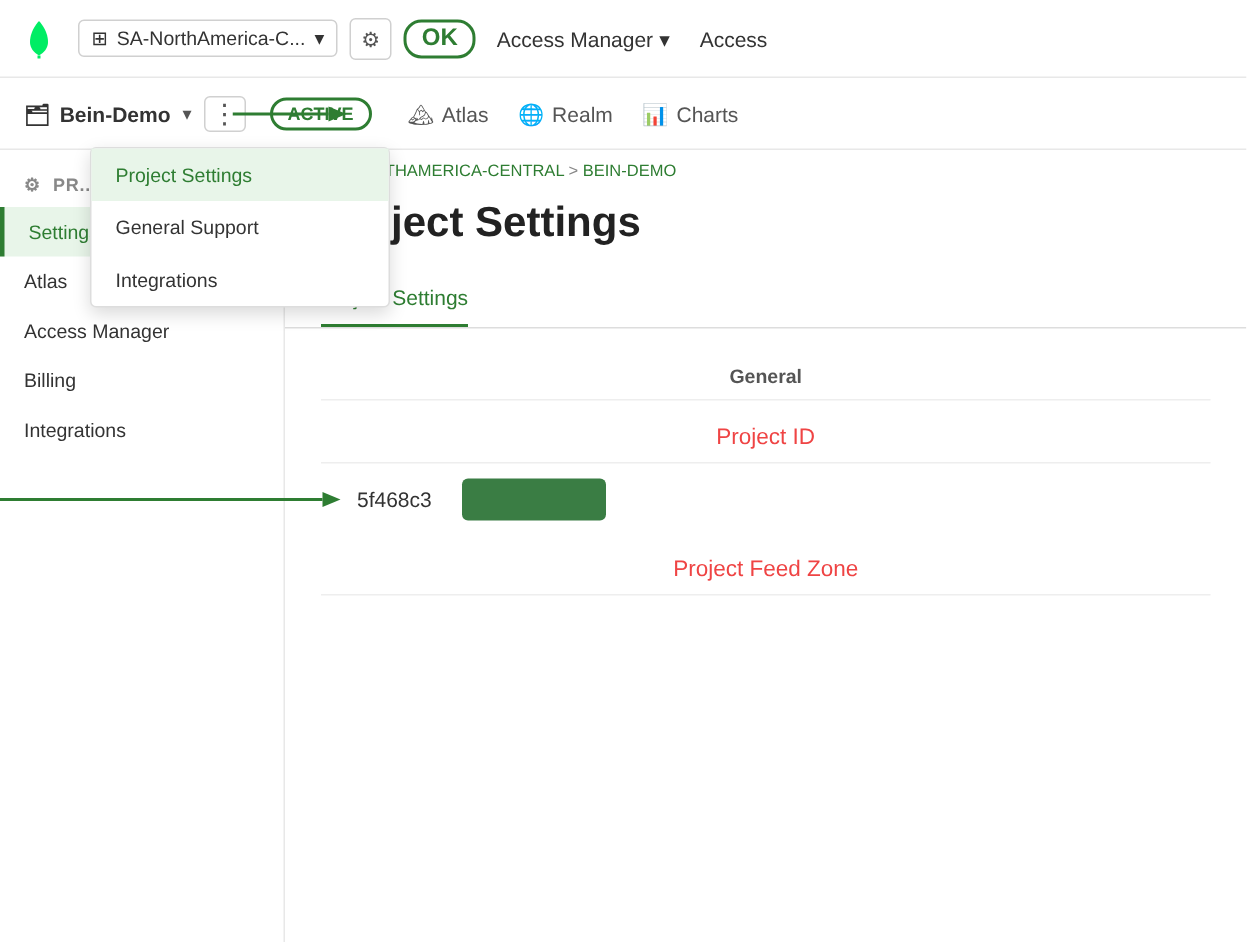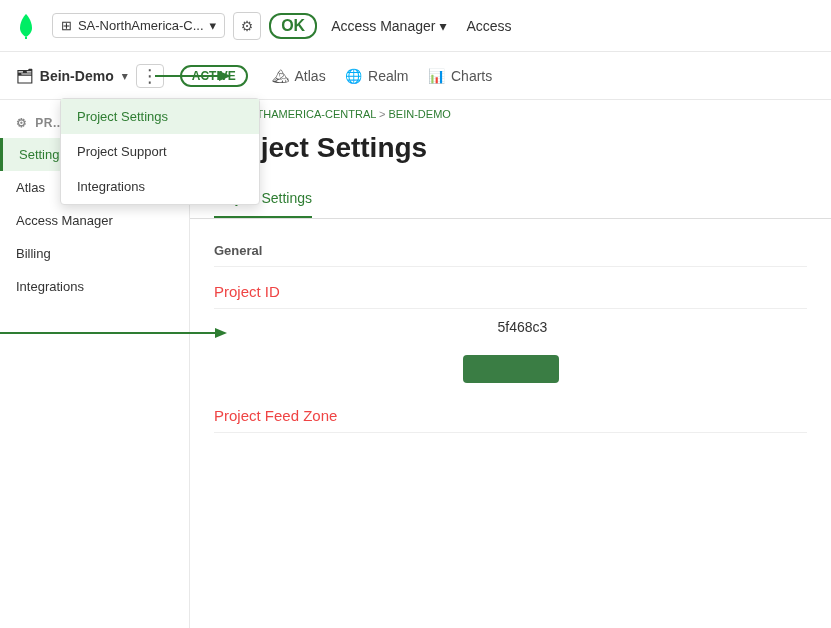--- a/index.html
+++ b/index.html
@@ -217,20 +217,21 @@
       cursor: pointer;
       border-bottom: 2px solid transparent;
     }
     .content-tab.active {
       color: #2e7d32;
       border-bottom: 2px solid #2e7d32;
     }
 
     .content-body {
       padding: 0 24px;
+      text-align: center;
     }
     .section-label {
       font-size: 13px;
       font-weight: 600;
       color: #555;
       margin-bottom: 16px;
       padding-bottom: 8px;
       border-bottom: 1px solid #eee;
     }
     .field-group {
@@ -241,21 +242,20 @@
       font-weight: 500;
       color: #ef4444;
       margin-bottom: 10px;
       padding-bottom: 8px;
       border-bottom: 1px solid #eee;
     }
     .field-value-row {
       display: flex;
       align-items: center;
       gap: 20px;
-      flex-direction: column;
     }
     .field-value {
       font-size: 14px;
       color: #333;
     }
     .copy-btn {
       background: #3a7d44;
       color: #fff;
       border: none;
       border-radius: 4px;
@@ -328,21 +328,21 @@
       <span>Realm</span>
     </div>
     <div class="project-nav-tab">
       <span>📊</span>
       <span>Charts</span>
     </div>
   </div>
 
   <div class="dropdown-menu">
     <div class="dropdown-item active">Project Settings</div>
-    <div class="dropdown-item">Project Support</div>
+    <div class="dropdown-item">General Support</div>
     <div class="dropdown-item">Integrations</div>
   </div>
 </div>
 
 <div class="main-layout">
 
   <div class="sidebar">
     <div class="sidebar-section-header">
       <span>⚙</span>
       <span>PR...</span>

